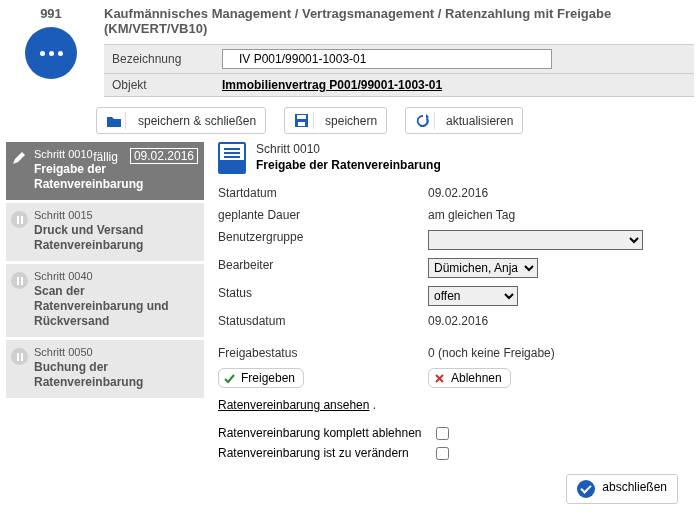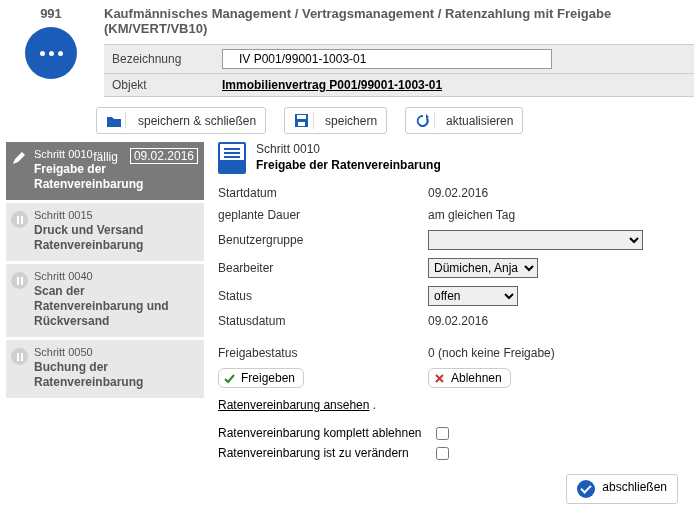--- a/index.html
+++ b/index.html
@@ -32,21 +32,21 @@
 .pencil{position:absolute;left:4px;top:8px}
 .pause{position:absolute;left:5px;top:8px;width:17px;height:17px;border-radius:50%;background:#cfcfcf;display:flex;align-items:center;justify-content:center;gap:2px}
 .pause i{width:2px;height:8px;background:#fff}
 .detail{flex:1;padding:0 6px}
 .detail-hdr{display:flex;gap:10px;align-items:flex-start;margin-bottom:12px}
 .doc-icon{width:28px;height:32px;border:2px solid #1b5cb8;border-radius:2px;position:relative}
 .doc-icon::before{content:"";position:absolute;top:4px;left:4px;right:4px;height:2px;background:#1b5cb8;box-shadow:0 4px 0 #1b5cb8,0 8px 0 #1b5cb8}
 .doc-icon::after{content:"";position:absolute;bottom:0;left:0;right:0;height:12px;background:#1b5cb8}
 .detail-hdr .t1{color:#333;font-size:12px}
 .detail-hdr .t2{font-weight:bold;margin-top:2px}
-.fld{display:flex;align-items:center;margin-bottom:8px}
+.fld{display:flex;align-items:flex-start;margin-bottom:8px}
 .fld .lab{width:210px;color:#333}
 .fld .val{color:#333}
 .fld select{width:110px;border:1px solid #666;font-size:12px;padding:1px}
 .fld select.wide{width:215px}
 .sep{height:10px}
 .minibtn{border:1px solid #ccc;border-radius:6px;background:#fff;padding:2px 8px 2px 4px;display:inline-flex;align-items:center;gap:5px;cursor:pointer}
 .btnrow{display:flex;gap:0;margin-bottom:10px}
 .btnrow .col1{width:210px}
 .chk{display:flex;align-items:center;gap:8px;margin-bottom:6px}
 .chk .lab{width:210px}

